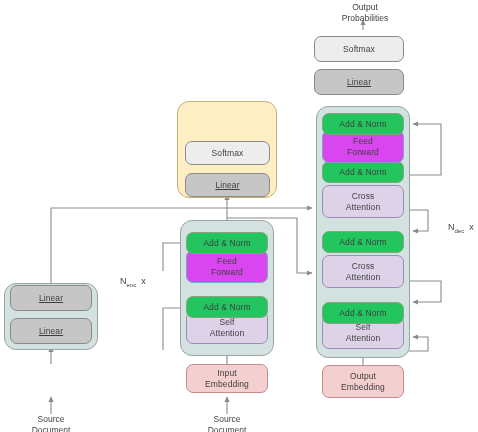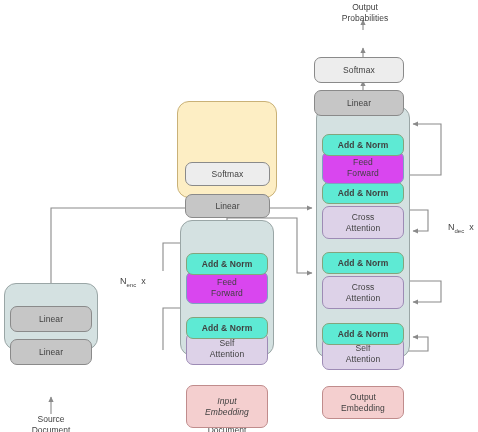--- a/index.html
+++ b/index.html
@@ -27,40 +27,39 @@
     align-items:center;
     justify-content:center;
     text-align:center;
     border:1px solid #8a8a8a;
     border-radius:7px;
     font-size:8.5px;
     line-height:10.5px;
     color:#3f3f3f;
     letter-spacing:.1px;
     z-index:3;
-    margin-top:21px;
   }
   .container{
     position:absolute;
     box-sizing:border-box;
     border:1px solid #9aa6a6;
     border-radius:12px;
     background:#d4e1e1;
     z-index:1;
   }
   .container.tdmtl-box{
     background:#fdeec4;
     border:1px solid #c9b177;
   }
-  .blk-addnorm{background:#5eead4;border-color:#84a47c;font-weight:bold;}
+  .blk-addnorm{background:#22c55e;border-color:#84a47c;}
   .blk-feed{background:#d946ef;border-color:#7ea2c0;}
   .blk-attn{background:#ddd2e8;border-color:#9d8bb5;}
   .blk-embed{background:#f4cfcf;border-color:#c08c8c;}
   .blk-vector{background:#dfa8a3;border-color:#b4716c;}
-  .blk-linear{background:#c6c6c6;border-color:#8a8a8a;}
+  .blk-linear{background:#c6c6c6;border-color:#8a8a8a;text-decoration:underline;}
   .blk-softmax{background:#ededed;border-color:#8a8a8a;}
   .freetext{
     position:absolute;
     font-size:8.5px;
     line-height:10.5px;
     text-align:center;
     color:#3f3f3f;
     z-index:3;
   }
   .tdmtl-label{
@@ -145,21 +144,21 @@
 
   <div class="container tdmtl-box" style="left:177px;top:101px;width:100px;height:97px;"></div>
 
 
 
   <div class="node blk-softmax" style="left:185px;top:141px;width:85px;height:24px;">Softmax</div>
   <div class="node blk-linear" style="left:185px;top:173px;width:85px;height:24px;">Linear</div>
 
   <div class="freetext" style="left:192px;top:414px;width:70px;">Source<br>Document</div>
 
-  <div class="node blk-embed" style="left:186px;top:364px;width:82px;height:43px;font-style:italic;">Input<br>Embedding</div>
+  <div class="node blk-embed" style="left:186px;top:364px;width:82px;height:29px;">Input<br>Embedding</div>
 
   <div class="container" style="left:180px;top:220px;width:94px;height:136px;"></div>
 
   <div class="node blk-attn" style="left:186px;top:311px;width:82px;height:33px;">Self<br>Attention</div>
   <div class="node blk-addnorm" style="left:186px;top:296px;width:82px;height:22px;">Add &amp; Norm</div>
   <div class="node blk-feed" style="left:186px;top:250px;width:82px;height:33px;">Feed<br>Forward</div>
   <div class="node blk-addnorm" style="left:186px;top:232px;width:82px;height:22px;">Add &amp; Norm</div>
 
   <div class="nlabel" style="left:120px;top:276px;">
     <span>N</span><sub>enc</sub>

